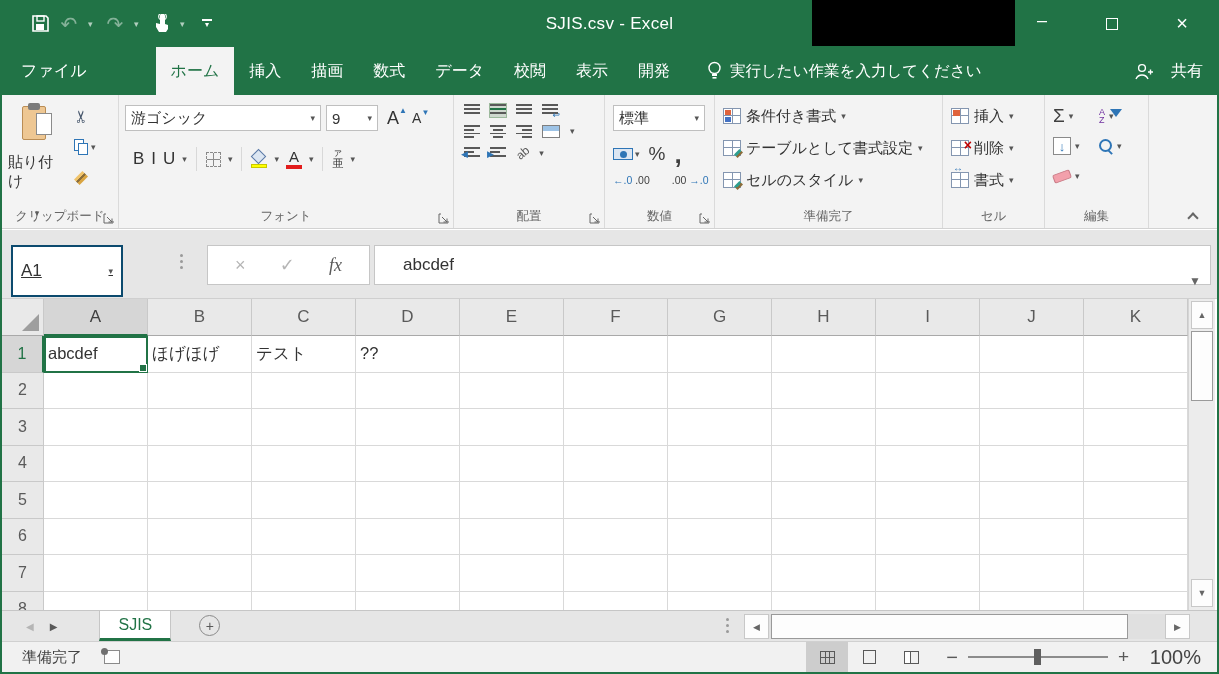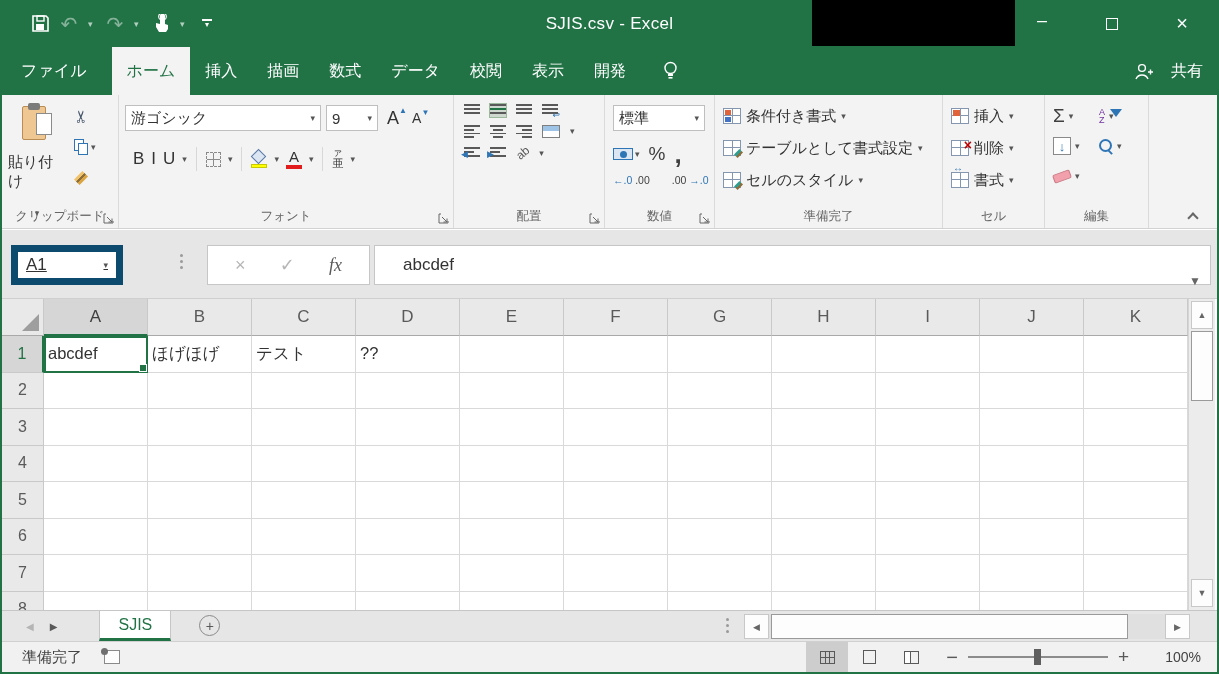--- a/index.html
+++ b/index.html
@@ -25,21 +25,21 @@
   .win-btn { width:70px; height:47px; display:flex; align-items:center; justify-content:center; color:#fff; }
   .max-box { width:12px; height:12px; border:1px solid #fff; display:block; }
   .min-glyph { font-size:18px; transform:translateY(-3px); }
   .close-glyph { font-size:20px; }
 
   
   .tabrow { position:absolute; left:0; top:47px; width:100%; height:48px; background:#217346;
             display:flex; align-items:stretch; color:#fff; font-size:16px; }
   .rtab { display:flex; align-items:center; padding:0 15px; cursor:default; }
   .rtab.file { padding:0 19px; margin-right:6px; }
-  .rtab.selected { background:#f3f3f3; color:#217346; }
+  .rtab.selected { background:#f3f3f3; color:#217346;margin-left:44px; }
   .tellme { display:flex; align-items:center; gap:8px; margin-left:22px; font-size:15.5px; color:#fff; }
   .share { position:absolute; right:14px; top:0; height:48px; display:flex; align-items:center; gap:18px; font-size:16px; }
 
   
   .ribbon { position:absolute; left:0; top:95px; width:100%; height:134px; background:#f3f3f3;
             border-bottom:1px solid #d2d2d2; display:flex; }
   .rgroup { position:relative; height:100%; border-right:1px solid #dadada; padding:6px 4px 22px 6px; }
   .rgroup-label { position:absolute; bottom:3px; left:0; width:100%; text-align:center; font-size:12.5px; color:#666; }
   .launcher { position:absolute; bottom:4px; right:4px; width:11px; height:11px; }
   .launcher svg { display:block; }
@@ -154,21 +154,21 @@
   .find-art::before { content:""; position:absolute; left:0; top:0; width:9px; height:9px; border:2px solid #2e75b6;
                       border-radius:50%; }
   .find-art::after { content:""; position:absolute; right:0; bottom:0; width:6px; height:2px; background:#2e75b6;
                      transform:rotate(45deg); }
   .eraser-art { width:18px; height:9px; background:#f2a0ab; border:1px solid #c97b86; border-radius:2px;
                 transform:rotate(-20deg); }
 
   
   .formula-strip { position:absolute; left:0; top:230px; width:100%; height:69px; background:#e6e6e6;
                    border-bottom:1px solid #cfcfcf; }
-  .namebox { position:absolute; left:9px; top:15px; width:112px; height:40px; background:#fff; border:7px solid #0c4a6e;
+  .namebox { position:absolute; left:9px; top:15px; width:112px; height:52px; background:#fff; border:2px solid #0c4a6e;
              display:flex; align-items:center; justify-content:space-between; padding:0 8px; font-size:17px; color:#333;text-decoration:underline; }
   .grip-dots { position:absolute; left:178px; top:24px; display:flex; flex-direction:column; gap:3px; }
   .grip-dots i { width:3px; height:3px; background:#9a9a9a; border-radius:50%; }
   .fx-box { position:absolute; left:205px; top:15px; width:163px; height:40px; background:#fff; border:1px solid #c6c6c6;
             display:flex; align-items:center; justify-content:space-around; padding:0 10px; }
   .fxcancel, .fxenter { color:#b5b5b5; font-size:18px; }
   .fx-glyph { font-family:"Liberation Serif", serif; font-style:italic; font-size:18px; color:#595959; }
   .formula-field { position:absolute; left:372px; top:15px; width:837px; height:40px; background:#fff;
                    border:1px solid #c6c6c6; display:flex; align-items:center; padding:0 28px 0 28px;
                    font-size:17px; color:#333; }
@@ -235,21 +235,21 @@
       linear-gradient(transparent 0 42%, #595959 42% 52%, transparent 52%); }
   .vb-page { width:13px; height:14px; border:1px solid #595959; background:
       linear-gradient(transparent 0 30%, #595959 30% 37%, transparent 37% 55%, #595959 55% 62%, transparent 62%); }
   .vb-break { width:15px; height:13px; border:1px solid #595959; background:linear-gradient(90deg,#fff 0 40%, transparent 40%);
       position:relative; }
   .vb-break::after { content:""; position:absolute; left:40%; top:0; width:1px; height:100%; background:#595959; }
   .zoom-out { font-size:20px; color:#595959; margin:0 10px 0 14px; }
   .zoom-track { position:relative; width:140px; height:2px; background:#8c8c8c; }
   .zoom-thumb { position:absolute; left:66px; top:-7px; width:7px; height:16px; background:#5f5f5f; }
   .zoom-in { font-size:19px; color:#595959; margin:0 14px 0 10px; }
-  .zoom-label { width:58px; text-align:right; margin-right:16px; font-size:14px; }
+  .zoom-label { width:58px; text-align:right; margin-right:16px; font-size:20px; }
 </style>
 </head>
 <body>
 
 <div class="window">
 
   <div class="titlebar">
     <div class="qat">
       <span class="btn">
         <svg width="19" height="19" viewBox="0 0 19 19">
@@ -302,20 +302,21 @@
     <span class="rtab">データ</span>
     <span class="rtab">校閲</span>
     <span class="rtab">表示</span>
     <span class="rtab">開発</span>
     <span class="tellme">
       <svg width="15" height="20" viewBox="0 0 15 20">
         <circle cx="7.5" cy="7" r="5.5" fill="none" stroke="#fff" stroke-width="1.4"></circle>
         <rect x="5" y="13" width="5" height="2" fill="#fff"></rect>
           <rect x="5.5" y="16" width="4" height="1.6" fill="#fff"></rect>
       </svg>
+      <span>実行したい作業を入力してください</span>
     </span>
     <span class="share">
       <svg width="19" height="19" viewBox="0 0 19 19">
         <circle cx="8" cy="6" r="3.4" fill="none" stroke="#fff" stroke-width="1.4"></circle>
         <path d="M2 17 a6.5 6.5 0 0 1 12 0" fill="none" stroke="#fff" stroke-width="1.4"></path>
         <path d="M14 10 h5 M16.5 7.5 v5" stroke="#fff" stroke-width="1.4"></path>
       </svg>
       <span>共有</span>
     </span>
   </div>

